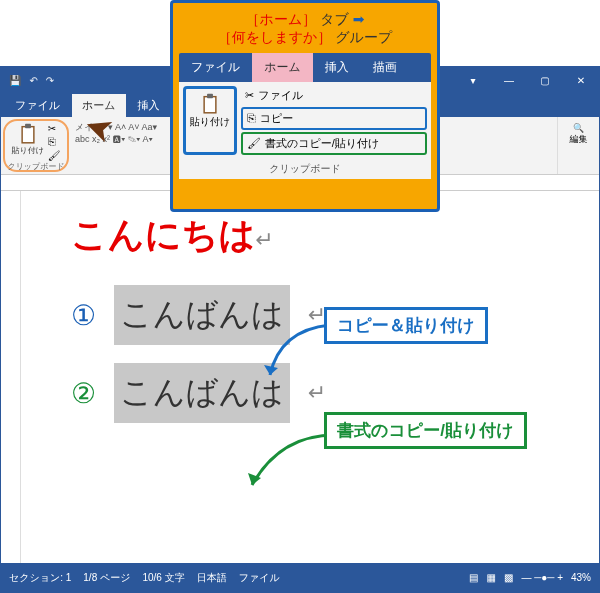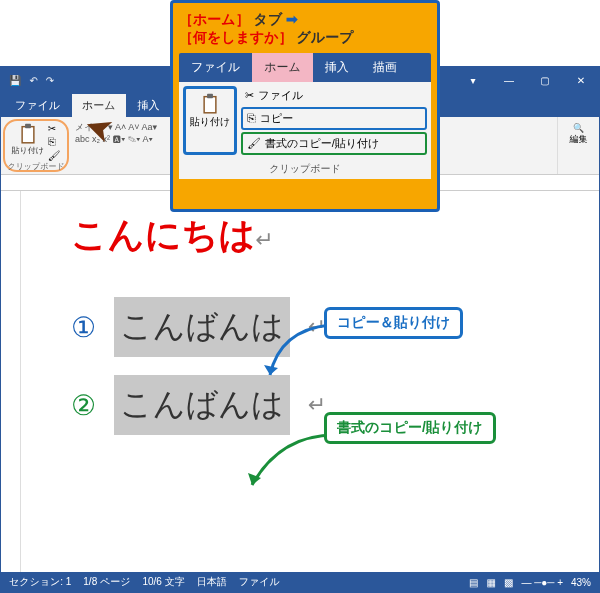--- a/index.html
+++ b/index.html
@@ -18,45 +18,45 @@
 .clip-group{width:66px;border-right:1px solid #e0e0e0;display:flex;flex-direction:column;align-items:center;padding:2px;border:2px solid #f4a460;border-radius:14px;margin:2px}
 .clip-icons{display:flex;gap:4px;align-items:flex-start}
 .paste-big{display:flex;flex-direction:column;align-items:center;font-size:8px;color:#333}
 .small-icons{display:flex;flex-direction:column;gap:2px;font-size:10px}
 .clip-label{font-size:8px;color:#666;margin-top:auto}
 .font-group{flex:1;padding:4px;font-size:9px;color:#555;display:flex;flex-direction:column;gap:0}
 .ruler{height:16px;background:#fff;border-bottom:1px solid #ccc;position:relative;font-size:7px;color:#777}
 .doc-area{flex:1;background:#fff;position:relative;display:flex}
 .vruler{width:20px;background:#fff;border-right:1px solid #ddd;font-size:7px;color:#777}
 .page{flex:1;background:#fff;padding:20px 50px;position:relative}
-.line1{font-size:36px;font-weight:bold;color:#e60000;margin-bottom:37px}
+.line1{font-size:36px;font-weight:bold;color:#e60000;margin-bottom:25px}
 .ret{color:#888;font-size:22px;font-weight:normal}
 .sel-block{background:#c8c8c8;display:inline-block;padding:8px 6px}
 .line2,.line3{font-size:32px;color:#333;margin:18px 0;display:flex;align-items:center;gap:18px}
 .num{color:#1a5fb4;font-size:28px}
 .num.green{color:#1a8f3a}
-.statusbar{height:20px;background:#2b579a;color:#fff;font-size:10px;display:flex;align-items:center;gap:12px;padding:0 8px}
+.statusbar{height:29px;background:#2b579a;color:#fff;font-size:10px;display:flex;align-items:center;gap:12px;padding:0 8px}
 .statusbar .right{margin-left:auto;display:flex;align-items:center;gap:8px}
 .callout-top{position:absolute;top:0;left:170px;width:270px;height:212px;background:#f7a600;border:3px solid #1a5fb4;border-radius:4px;z-index:20;padding:6px}
-.callout-head{background:#f7a600;font-size:14px;font-weight:bold;color:#333;padding:2px 0 6px}
+.callout-head{background:#f7a600;text-align:center;font-size:14px;font-weight:normal;color:#333;padding:2px 0 6px}
 .callout-head .red{color:#e60000}
 .callout-head .arrow{color:#1a5fb4}
 .callout-ribbon{background:#2b579a;border-radius:2px}
 .cr-tabs{display:flex;color:#fff;font-size:12px}
 .cr-tabs div{padding:6px 12px}
 .cr-tabs .active{background:#f3b6c4;color:#333}
 .cr-body{background:#f3f3f3;padding:4px;display:flex;gap:4px}
 .cr-paste{border:3px solid #1a6fc4;border-radius:4px;width:54px;display:flex;flex-direction:column;align-items:center;font-size:10px;padding:4px 0}
 .cr-items{flex:1;display:flex;flex-direction:column;gap:2px;font-size:11px}
 .cr-item{display:flex;align-items:center;gap:4px;padding:2px 4px;background:#f3f3f3}
 .cr-item.boxed-blue{border:2px solid #1a6fc4;border-radius:3px}
 .cr-item.boxed-green{border:2px solid #1a8f3a;border-radius:3px}
 .cr-footer{text-align:center;font-size:10px;color:#555;padding:3px;background:#f3f3f3}
 .arrow-brown{position:absolute;top:110px;left:84px;z-index:15;font-size:34px;color:#6b3410;transform:rotate(200deg)}
-.bubble{position:absolute;border:3px solid;border-radius:6px;padding:4px 10px;font-size:14px;font-weight:bold;background:#fff;z-index:10}
+.bubble{position:absolute;border:3px solid;border-radius:0;padding:4px 10px;font-size:17px;font-weight:bold;background:#fff;z-index:10}
 .bubble.blue{border-color:#1a6fc4;color:#1a6fc4;top:307px;left:324px}
 .bubble.green{border-color:#1a8f3a;color:#1a8f3a;top:412px;left:324px}
 svg.curve{position:absolute;z-index:9}
 .clipboard-svg{width:18px;height:22px}
 </style>
 </head>
 <body>
 
 <div class="app">
   <div class="titlebar">

